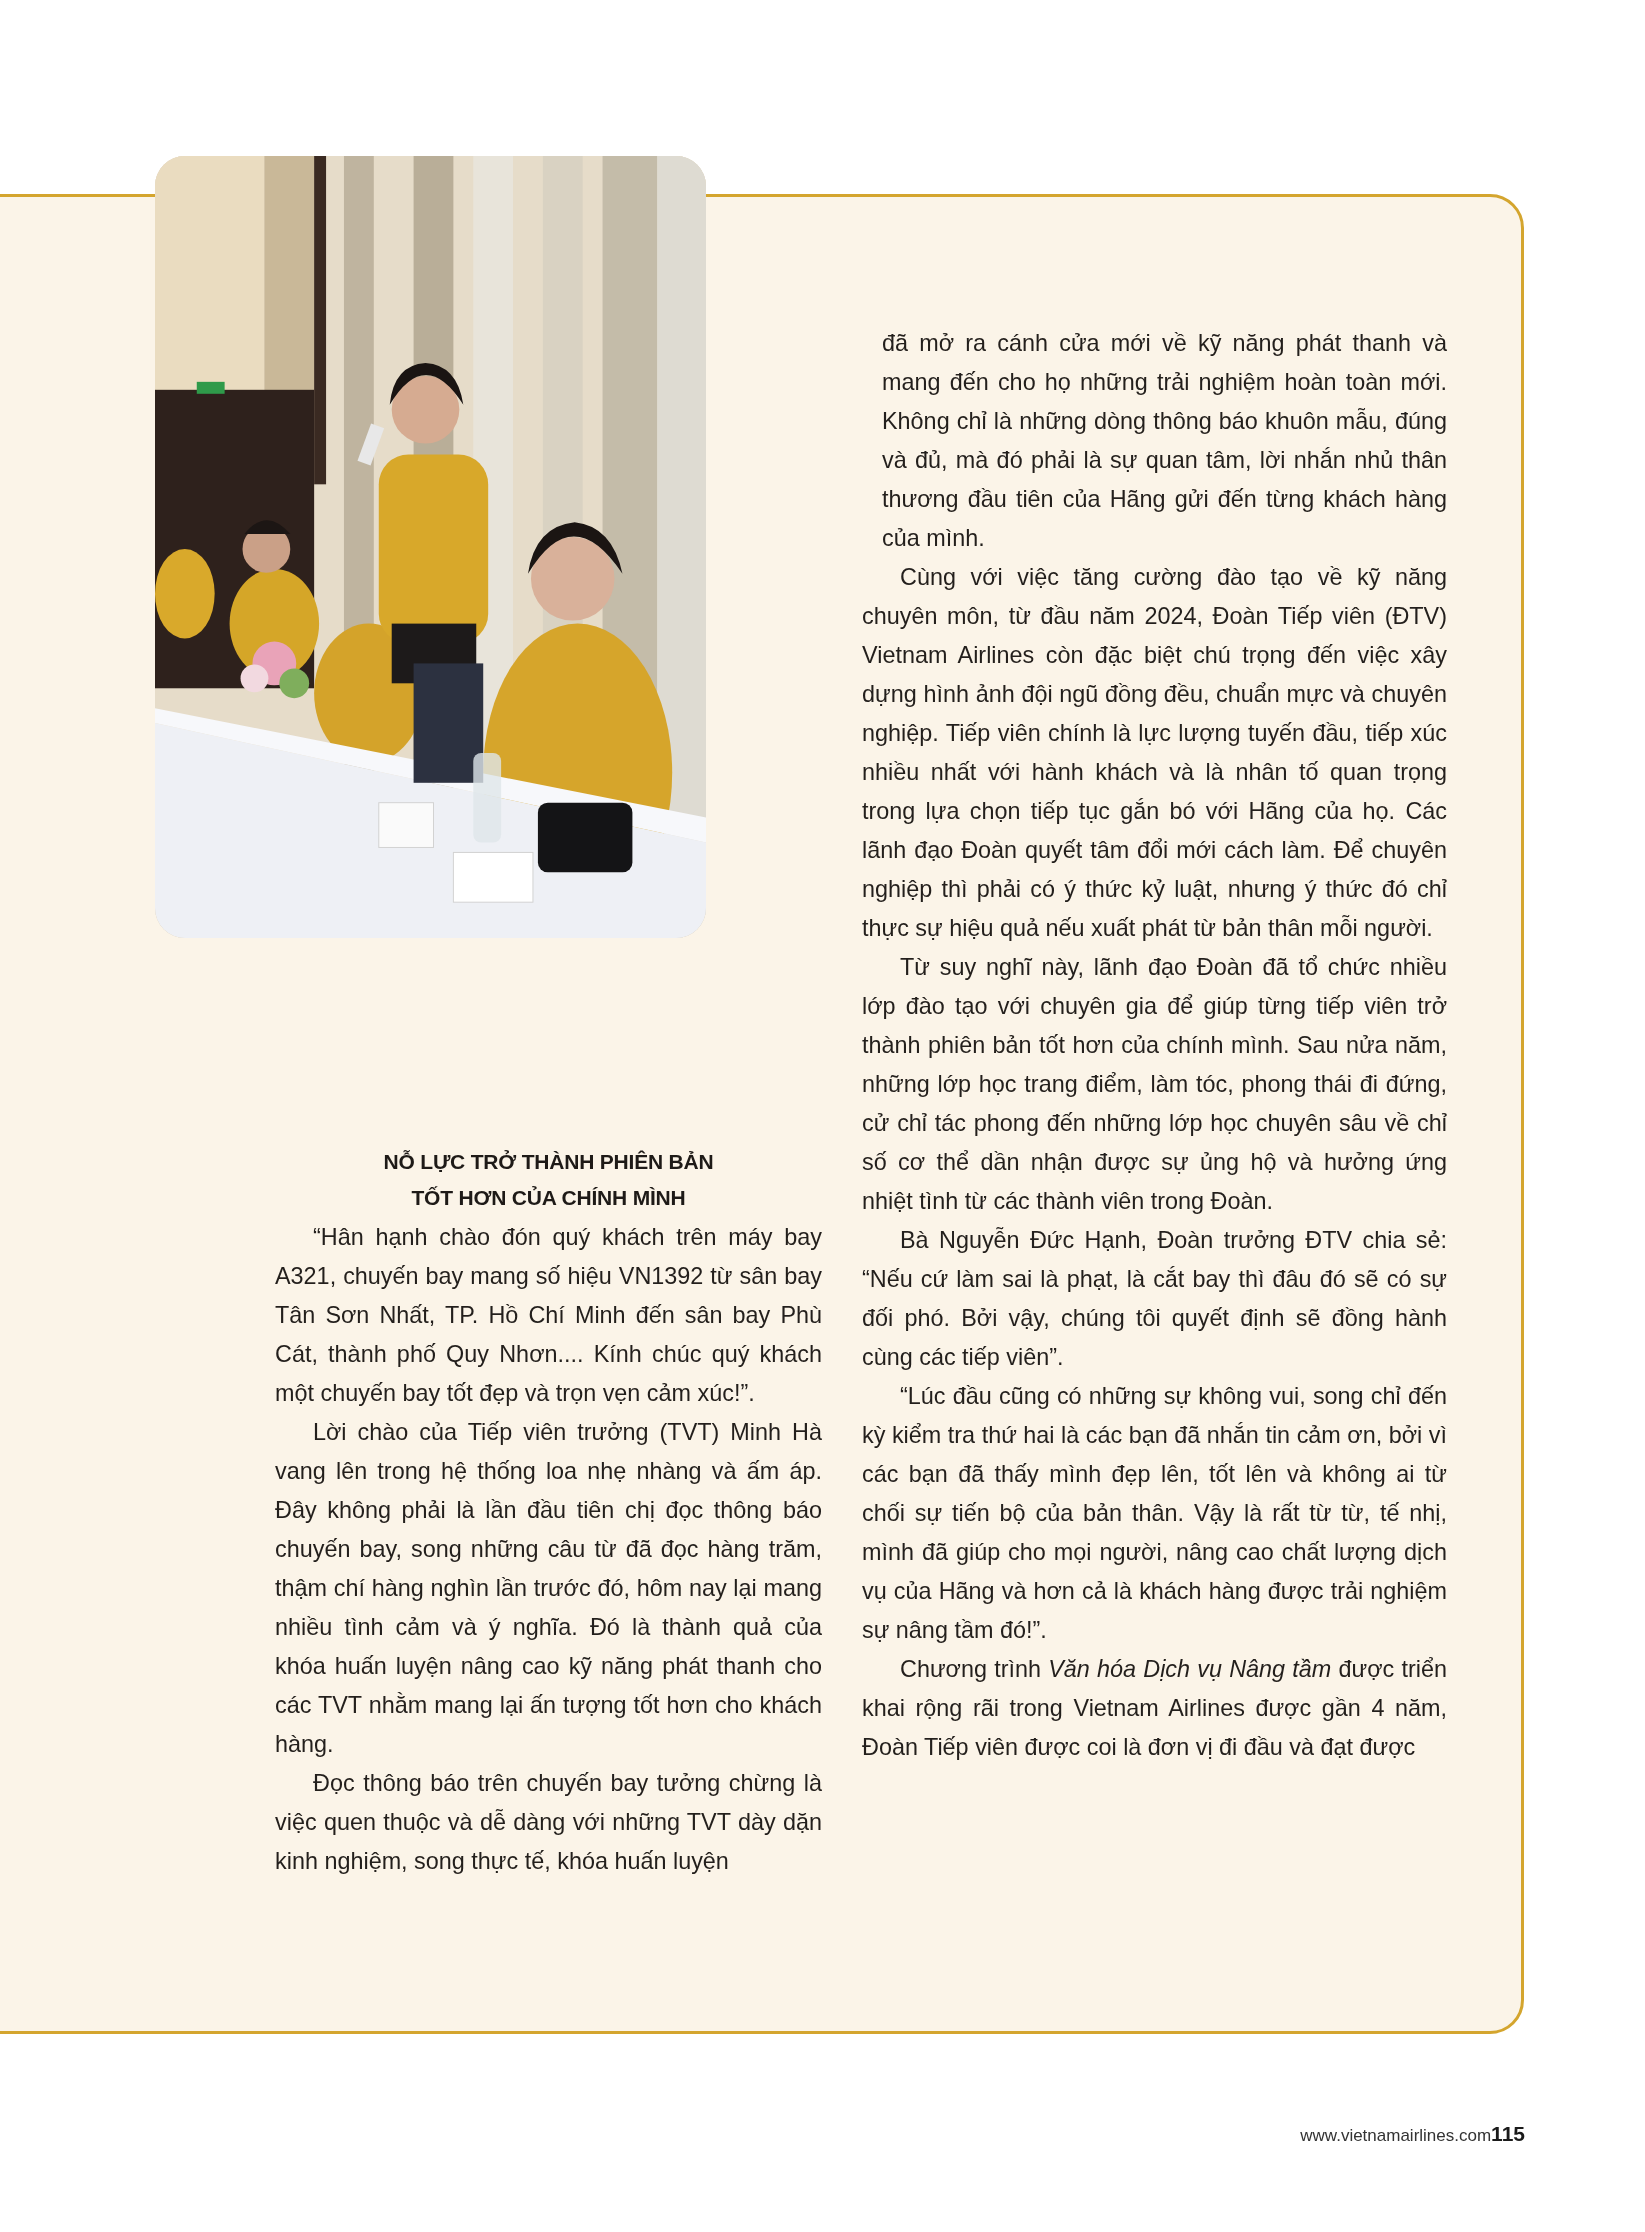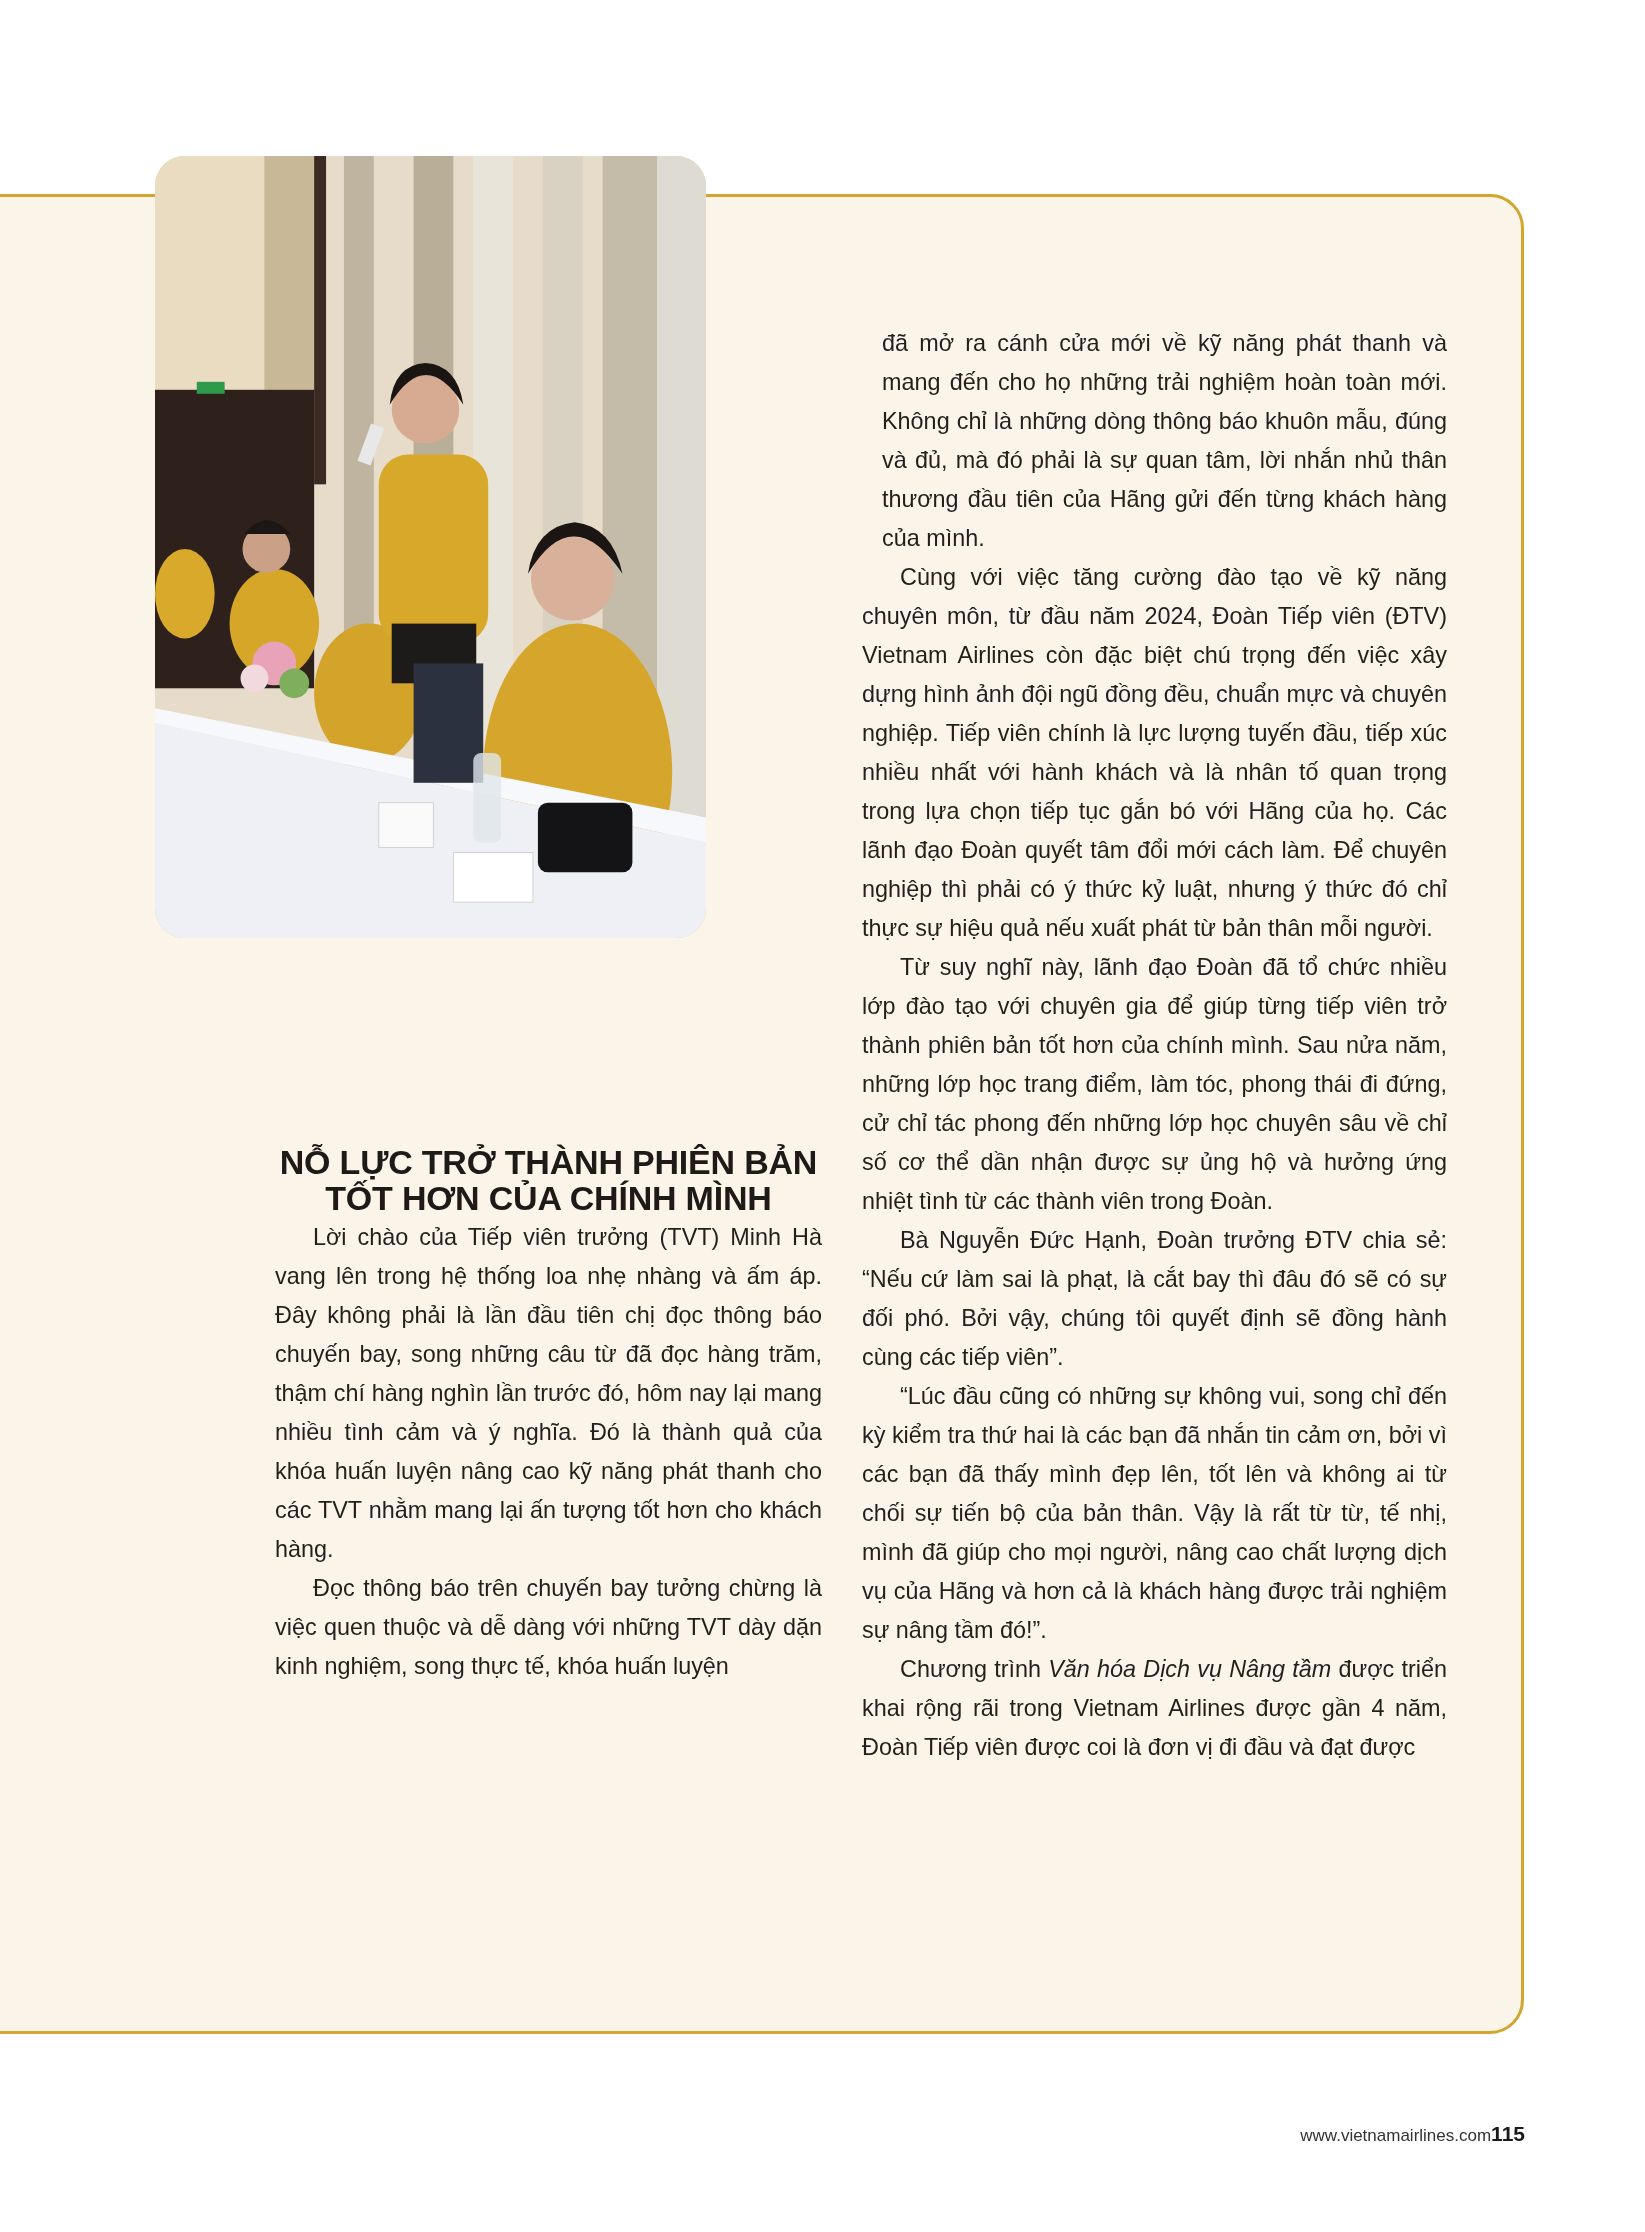--- a/index.html
+++ b/index.html
@@ -25,21 +25,21 @@
   .col {
     position: absolute;
     font-size: 23.4px; line-height: 39px;
     text-align: justify;
   }
   .col-left { left: 275px; width: 547px; top: 1144px; }
   .col-right { left: 862px; width: 585px; top: 324px; }
   .col p { margin: 0; text-indent: 38px; }
   .col p.noindent { text-indent: 0; margin-left: 20px; }
   .heading {
-    font-weight: bold; text-align: center; font-size: 34px; line-height: 36px;
+    font-weight: bold; text-align: center; font-size: 21px; line-height: 36px;
     margin: 0 0 2px 0; color: #1e1a17; letter-spacing: -0.2px;
   }
   .heading-right { margin-top: 34px; }
   .footer {
     position: absolute; right: 121px; top: 2122px;
     font-size: 17px; color: #333; display: flex; align-items: baseline;
   }
   .footer .page-num { font-weight: bold; font-size: 21px; color: #1a1a1a; }
   em { }
 </style>
@@ -93,20 +93,21 @@
     <rect x="225" y="650" width="55" height="45" fill="#fafafa" stroke="#d2d2d2"></rect>
     <rect x="320" y="600" width="28" height="90" rx="8" fill="#dfe6ea" opacity="0.8"></rect>
   </svg>
 </div>
 
 <div class="col col-left">
   <div class="heading">
     <div>NỖ LỰC TRỞ THÀNH PHIÊN BẢN</div>
     <div>TỐT HƠN CỦA CHÍNH MÌNH</div>
   </div>
+  <p>“Hân hạnh chào đón quý khách trên máy bay A321, chuyến bay mang số hiệu VN1392 từ sân bay Tân Sơn Nhất, TP. Hồ Chí Minh đến sân bay Phù Cát, thành phố Quy Nhơn.... Kính chúc quý khách một chuyến bay tốt đẹp và trọn vẹn cảm xúc!”.</p>
   <p>Lời chào của Tiếp viên trưởng (TVT) Minh Hà vang lên trong hệ thống loa nhẹ nhàng và ấm áp. Đây không phải là lần đầu tiên chị đọc thông báo chuyến bay, song những câu từ đã đọc hàng trăm, thậm chí hàng nghìn lần trước đó, hôm nay lại mang nhiều tình cảm và ý nghĩa. Đó là thành quả của khóa huấn luyện nâng cao kỹ năng phát thanh cho các TVT nhằm mang lại ấn tượng tốt hơn cho khách hàng.</p>
   <p>Đọc thông báo trên chuyến bay tưởng chừng là việc quen thuộc và dễ dàng với những TVT dày dặn kinh nghiệm, song thực tế, khóa huấn luyện</p>
 </div>
 
 <div class="col col-right">
   <p class="noindent">đã mở ra cánh cửa mới về kỹ năng phát thanh và mang đến cho họ những trải nghiệm hoàn toàn mới. Không chỉ là những dòng thông báo khuôn mẫu, đúng và đủ, mà đó phải là sự quan tâm, lời nhắn nhủ thân thương đầu tiên của Hãng gửi đến từng khách hàng của mình.</p>
   <p>Cùng với việc tăng cường đào tạo về kỹ năng chuyên môn, từ đầu năm 2024, Đoàn Tiếp viên (ĐTV) Vietnam Airlines còn đặc biệt chú trọng đến việc xây dựng hình ảnh đội ngũ đồng đều, chuẩn mực và chuyên nghiệp. Tiếp viên chính là lực lượng tuyến đầu, tiếp xúc nhiều nhất với hành khách và là nhân tố quan trọng trong lựa chọn tiếp tục gắn bó với Hãng của họ. Các lãnh đạo Đoàn quyết tâm đổi mới cách làm. Để chuyên nghiệp thì phải có ý thức kỷ luật, nhưng ý thức đó chỉ thực sự hiệu quả nếu xuất phát từ bản thân mỗi người.</p>
   <p>Từ suy nghĩ này, lãnh đạo Đoàn đã tổ chức nhiều lớp đào tạo với chuyên gia để giúp từng tiếp viên trở thành phiên bản tốt hơn của chính mình. Sau nửa năm, những lớp học trang điểm, làm tóc, phong thái đi đứng, cử chỉ tác phong đến những lớp học chuyên sâu về chỉ số cơ thể dần nhận được sự ủng hộ và hưởng ứng nhiệt tình từ các thành viên trong Đoàn.</p>
   <p>Bà Nguyễn Đức Hạnh, Đoàn trưởng ĐTV chia sẻ: “Nếu cứ làm sai là phạt, là cắt bay thì đâu đó sẽ có sự đối phó. Bởi vậy, chúng tôi quyết định sẽ đồng hành cùng các tiếp viên”.</p>
   <p>“Lúc đầu cũng có những sự không vui, song chỉ đến kỳ kiểm tra thứ hai là các bạn đã nhắn tin cảm ơn, bởi vì các bạn đã thấy mình đẹp lên, tốt lên và không ai từ chối sự tiến bộ của bản thân. Vậy là rất từ từ, tế nhị, mình đã giúp cho mọi người, nâng cao chất lượng dịch vụ của Hãng và hơn cả là khách hàng được trải nghiệm sự nâng tầm đó!”.</p>

